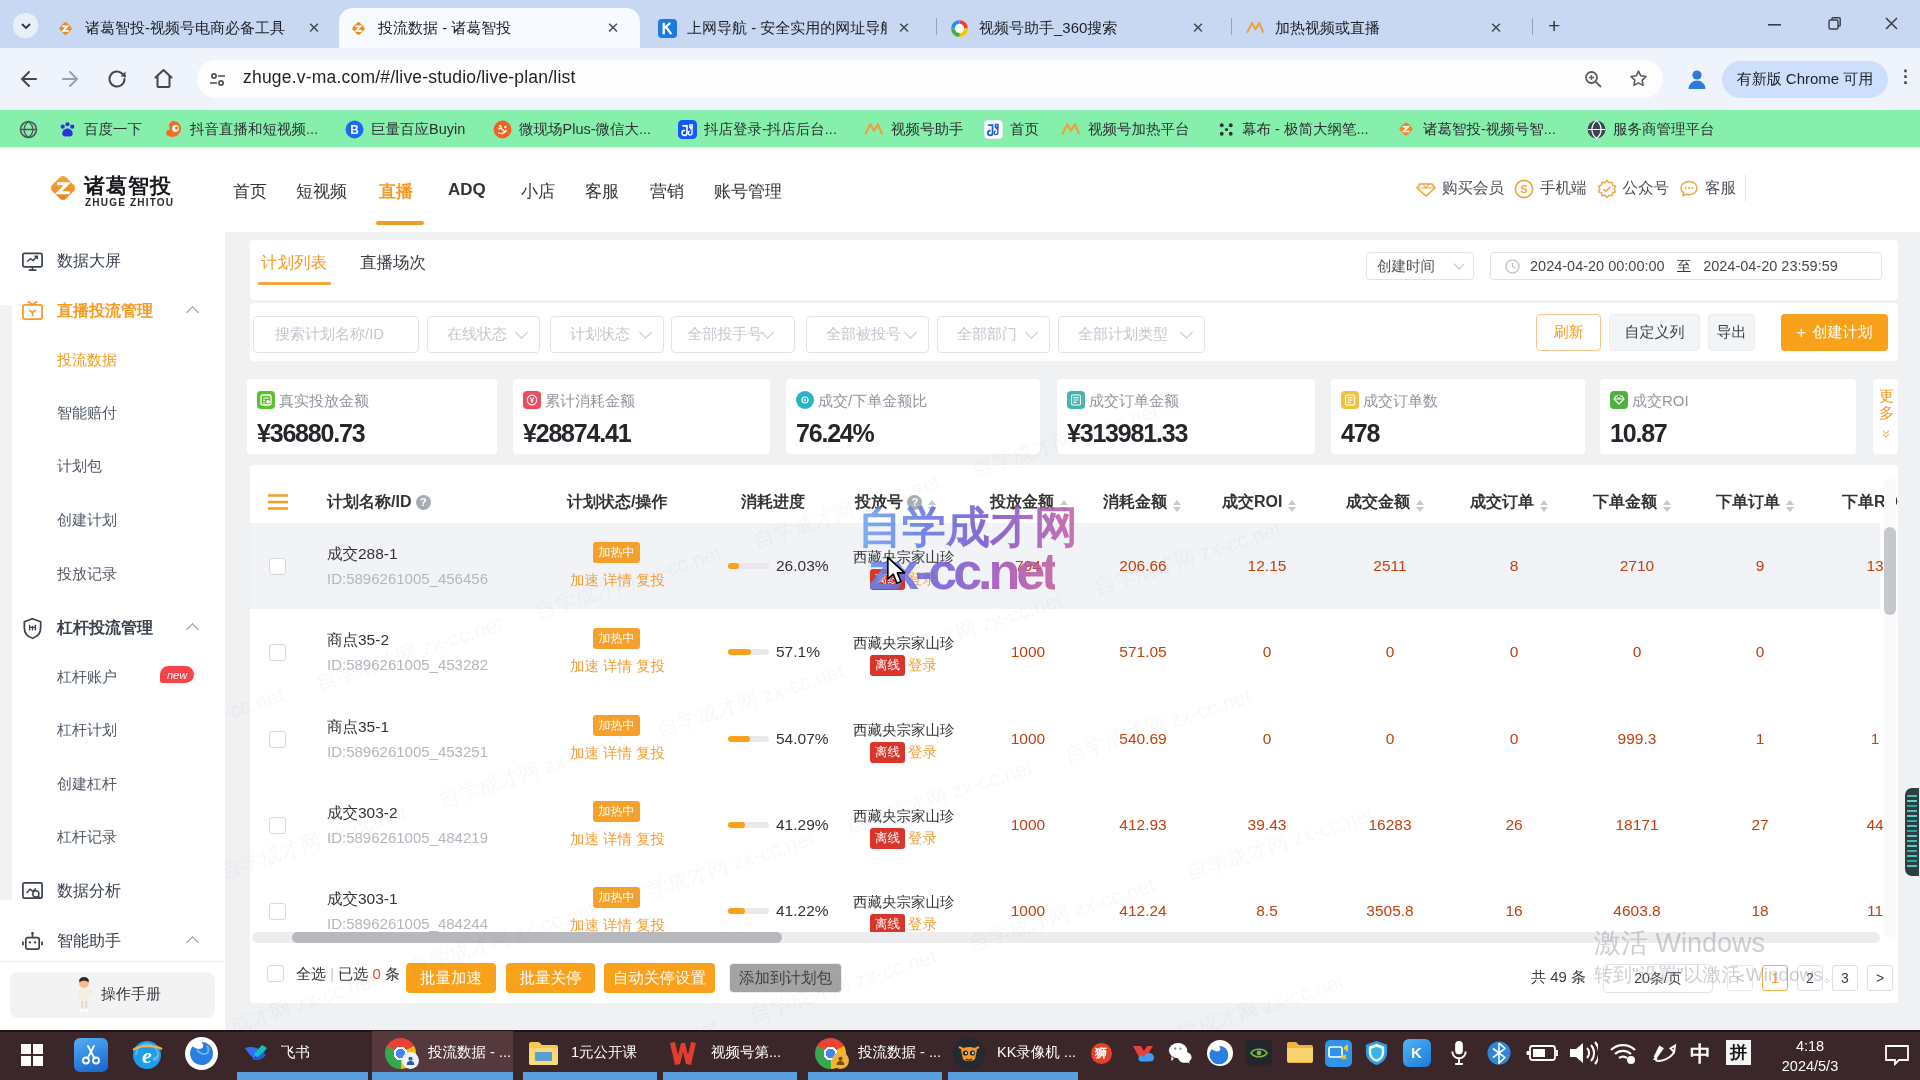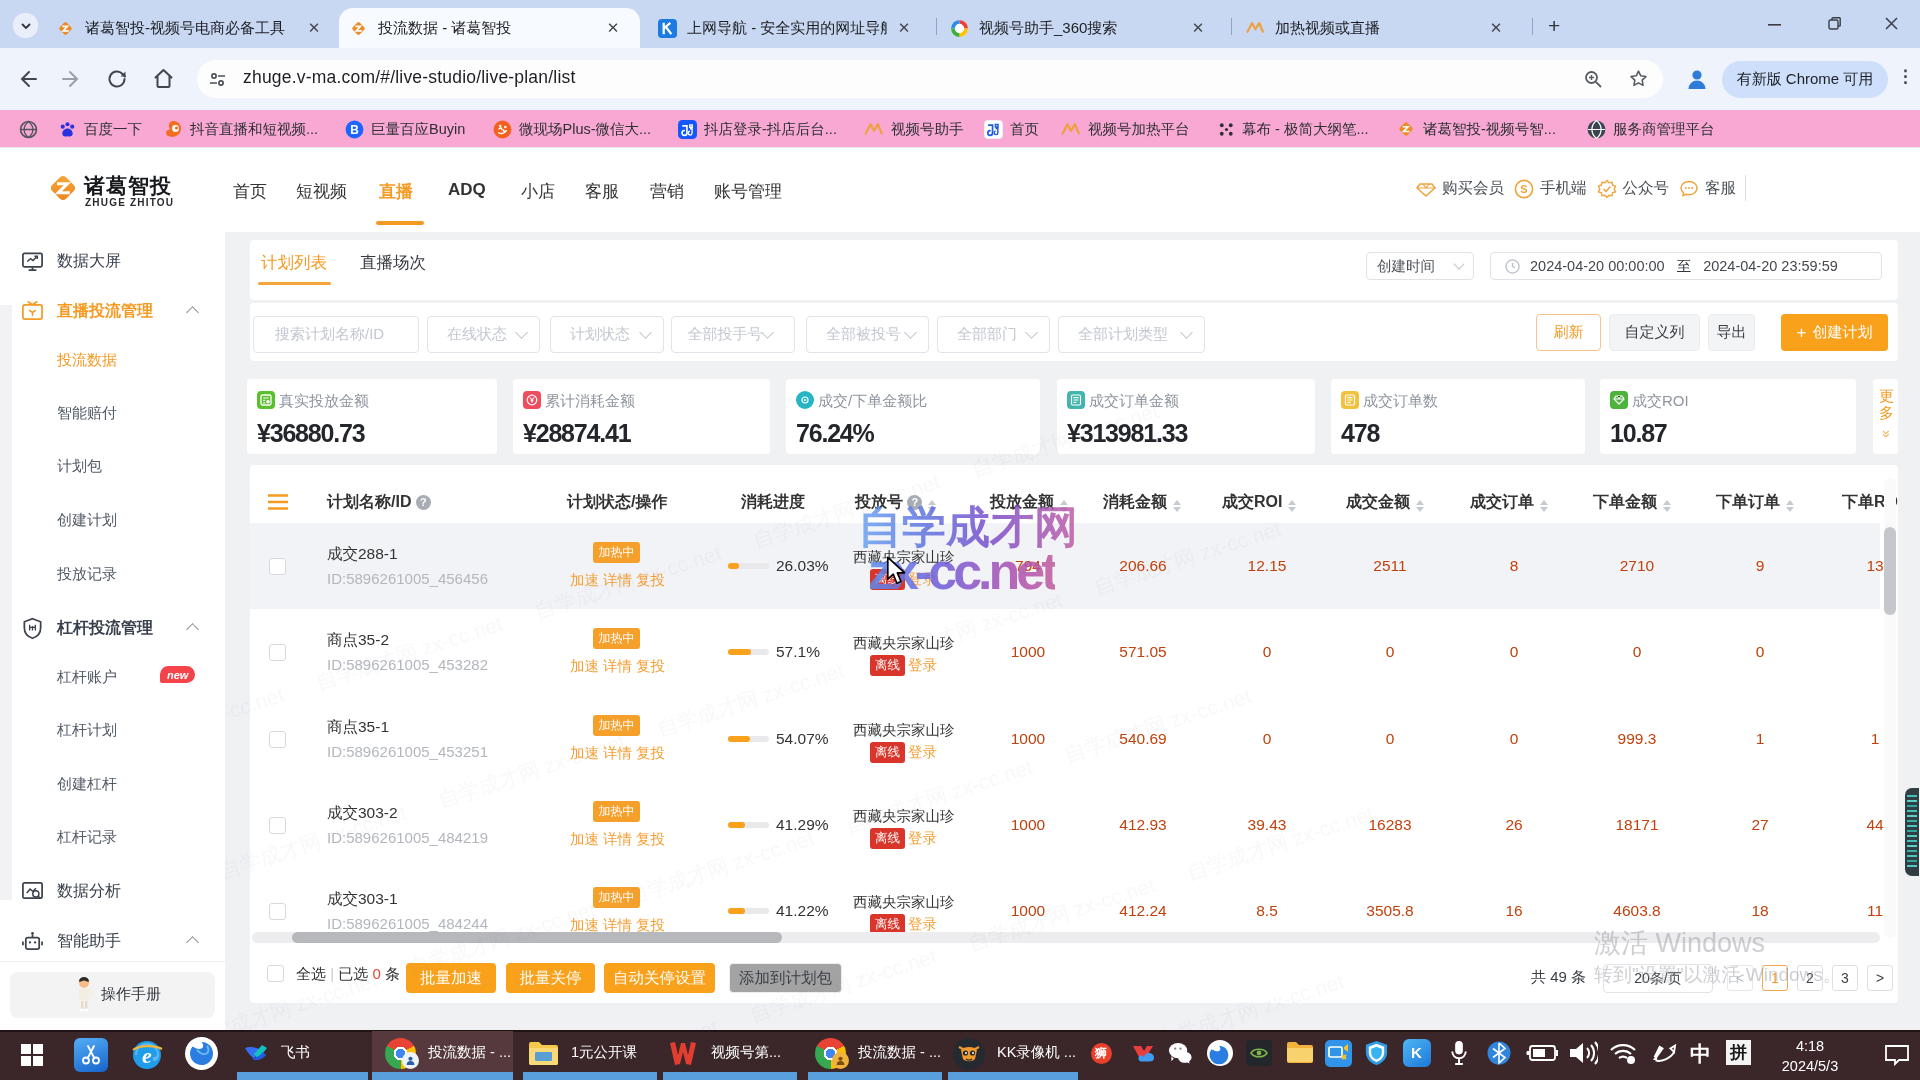--- a/index.html
+++ b/index.html
@@ -8,21 +8,21 @@
 body{font-family:"Liberation Sans",sans-serif;position:relative;background:#f0f1f3;-webkit-font-smoothing:antialiased}
 .ab{position:absolute}
 .fx{display:flex;align-items:center}
 
 .tabbar{left:0;top:0;width:1920px;height:48px;background:#c8d8f2}
 .tab{top:8px;height:40px;border-radius:14px 14px 0 0;display:flex;align-items:center;padding:0 10px;font-size:15px;color:#1c1e24}
 .tab .ttl{white-space:nowrap;overflow:hidden;margin-left:10px}
 .tab .x{margin-left:8px;color:#45484f;font-size:15px;width:18px;text-align:center;flex:0 0 18px}
 .tabsep{top:18px;width:1px;height:17px;background:#8fa4c9}
 .toolbar{left:0;top:48px;width:1920px;height:62px;background:#eff3fc}
-.bookbar{left:0;top:110px;width:1920px;height:38px;background:#f9a8d4;border-bottom:1px solid #e2e8f4}
+.bookbar{left:0;top:110px;width:1920px;height:38px;background:#86efac;border-bottom:1px solid #e2e8f4}
 .bkit{height:38px;display:flex;align-items:center;font-size:14.5px;color:#2d3034;white-space:nowrap}
 .bkit .bi{margin-right:7px;flex:0 0 auto}
 
 .apphead{left:0;top:148px;width:1920px;height:84px;background:#fff}
 .nav{font-size:17px;color:#333;white-space:nowrap}
 .nav b{color:#f59a22}
 
 .sidebar{left:0;top:232px;width:225px;height:800px;background:#fff}
 .sit{font-size:16px;color:#39404d;white-space:nowrap}
 .sis{font-size:15px;color:#525a66;white-space:nowrap}
@@ -286,21 +286,21 @@
   <div class="ab sis" style="left:57px;top:225px">计划包</div>
   <div class="ab sis" style="left:57px;top:279px">创建计划</div>
   <div class="ab sis" style="left:57px;top:333px">投放记录</div>
   <svg class="ab" style="left:21px;top:385px" width="23" height="23" viewBox="0 0 24 24">
       <path d="M12 1.8l8.5 3.2v6.2c0 5.2-3.5 9.4-8.5 11-5-1.6-8.5-5.8-8.5-11V5z" fill="none" stroke="#3c424d" stroke-width="1.8"></path>
       <path d="M9 8v6M12 9.5v4.5M15 8v6M9 10.8h6" stroke="#3c424d" stroke-width="1.4" fill="none"></path>
     </svg>
   <div class="ab sit" style="left:57px;top:386px;font-weight:bold">杠杆投流管理</div>
   <div class="ab chev" style="left:188px;top:397px;transform:rotate(-135deg);border-color:#8a9099"></div>
   <div class="ab sis" style="left:57px;top:436px">杠杆账户</div>
-  <div class="ab" style="left:160px;top:434px;background:#f4434a;color:#fff;font-size:11px;font-weight:bold;border-radius:9px 9px 9px 2px;padding:2.5px 7px;font-style:italic">new</div>
+  <div class="ab" style="left:160px;top:434px;background:#f4434a;color:#fff;font-size:11px;font-weight:normal;border-radius:9px 9px 9px 2px;padding:2.5px 7px;font-style:italic">new</div>
   <div class="ab sis" style="left:57px;top:489px">杠杆计划</div>
   <div class="ab sis" style="left:57px;top:543px">创建杠杆</div>
   <div class="ab sis" style="left:57px;top:596px">杠杆记录</div>
   <svg class="ab" style="left:21px;top:648px" width="23" height="23" viewBox="0 0 24 24">
       <rect x="2" y="3" width="20" height="16" rx="1.5" fill="none" stroke="#3c424d" stroke-width="1.8"></rect>
       <path d="M6 13.5l3.5-4 3 2.5 3-3.5" stroke="#3c424d" stroke-width="1.6" fill="none"></path>
       <circle cx="15.5" cy="14.5" r="3.2" fill="#fff" stroke="#3c424d" stroke-width="1.5"></circle>
       <path d="M18 17l2.4 2.4" stroke="#3c424d" stroke-width="1.6"></path>
     </svg>
   <div class="ab sit" style="left:57px;top:649px">数据分析</div>

